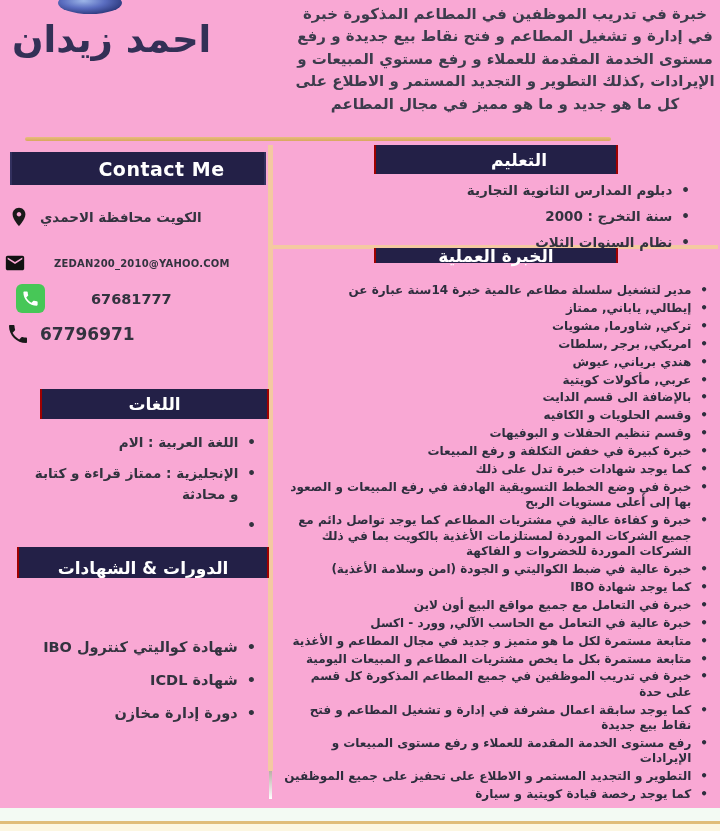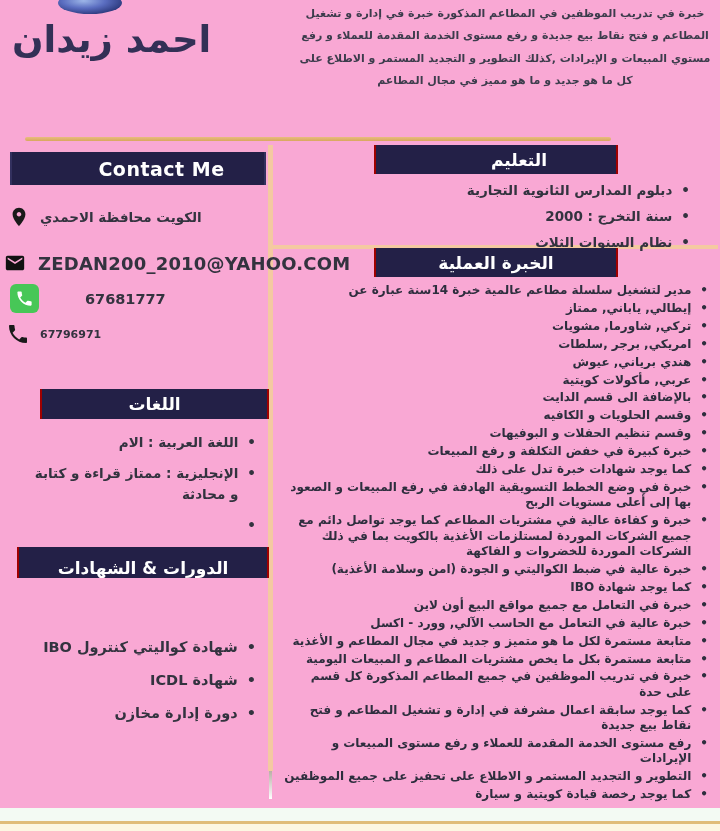--- a/index.html
+++ b/index.html
@@ -4,49 +4,49 @@
 <style>
   html,body{margin:0;padding:0;background:#fff;}
   .page{position:relative;width:720px;height:831px;background:#f9a8d4;overflow:hidden;
         font-family:"DejaVu Sans","Liberation Sans",sans-serif;}
   
   .logo-ellipse{position:absolute;left:58px;top:-8px;width:64px;height:22px;border-radius:50%;
         background:radial-gradient(ellipse at 40% 40%, #9db6e8 0%, #5a6dc0 40%, #2d3a7e 75%, #1b2558 100%);}
   .name{position:absolute;left:12px;top:18px;width:250px;font-size:37px;font-weight:bold;
         color:#333056;direction:rtl;text-align:left;letter-spacing:1px;}
   .intro{position:absolute;left:293px;top:3px;width:424px;direction:rtl;text-align:center;
-        font-size:11px;font-weight:bold;line-height:22.4px;color:#3c3c4c;}
+        font-size:15px;font-weight:bold;line-height:22.4px;color:#3c3c4c;}
   .hr-top{position:absolute;left:25px;top:137px;width:586px;height:4px;
         background:linear-gradient(to bottom,#e8bd7e,#d9a75f);border-radius:2px;}
   
   .v-divider{position:absolute;left:268px;top:145px;width:5px;height:626px;background:#f4c9a1;}
   .v-divider-tail{position:absolute;left:269px;top:771px;width:3px;height:28px;
         background:linear-gradient(to bottom,#b9b0a6,#ffffff);}
   .hr-mid{position:absolute;left:270px;top:245px;width:448px;height:4px;background:#f4c9a1;}
   
   .bar{position:absolute;background:#232047;color:#ffffff;font-weight:bold;
         display:flex;align-items:center;justify-content:center;
         border-left:2px solid #a00000;border-right:2px solid #a00000;box-sizing:border-box;}
   .bar-contact{left:10px;top:152px;width:256px;height:33px;font-size:19px;letter-spacing:.5px;border-color:#33305e;padding-left:47px;}
   .bar-langs{left:40px;top:389px;width:229px;height:30px;font-size:17px;}
   .bar-courses{left:17px;top:547px;width:252px;height:31px;font-size:17px;align-items:flex-end;}
   .bar-edu{left:374px;top:145px;width:244px;height:29px;font-size:17px;padding-left:46px;}
-  .bar-exp{left:374px;top:248px;width:244px;height:29px;font-size:17px;}
+  .bar-exp{left:374px;top:248px;width:244px;height:15px;font-size:17px;}
   .bar .h-txt{direction:rtl;}
   
   .c-row{position:absolute;display:flex;align-items:center;gap:10px;}
   .c-row .txt{font-weight:bold;color:#33333f;text-align:right;}
   .row-location{left:8px;top:206px;}
   .row-location .txt{font-size:13.5px;direction:rtl;}
   .row-email{left:2px;top:252px;}
-  .row-email .txt{font-size:18px;letter-spacing:.2px;}
-  .row-wa{left:10px;top:284px;gap:40px;}
+  .row-email .txt{font-size:10px;letter-spacing:.2px;margin-left:16px;}
+  .row-wa{left:16px;top:284px;gap:40px;}
   .row-wa .txt{font-size:14.5px;margin-left:6px;}
   .row-phone{left:6px;top:322px;}
-  .row-phone .txt{font-size:11px;}
+  .row-phone .txt{font-size:17px;}
   .wa-box{width:29px;height:29px;border-radius:6px;background:#47c757;display:flex;
         align-items:center;justify-content:center;}
   
   ul.blist{list-style:none;margin:0;padding:0;direction:rtl;position:absolute;}
   ul.blist li{display:flex;gap:9px;text-align:right;font-weight:bold;}
   ul.blist .blt{flex:0 0 auto;}
   .langs-list{left:30px;top:432px;width:226px;font-size:13.5px;color:#33333f;line-height:21px;}
   .langs-list li{margin-bottom:10px;}
   .courses-list{left:20px;top:636px;width:236px;font-size:14.5px;color:#33333f;line-height:22px;}
   .courses-list li{margin-bottom:11px;}

